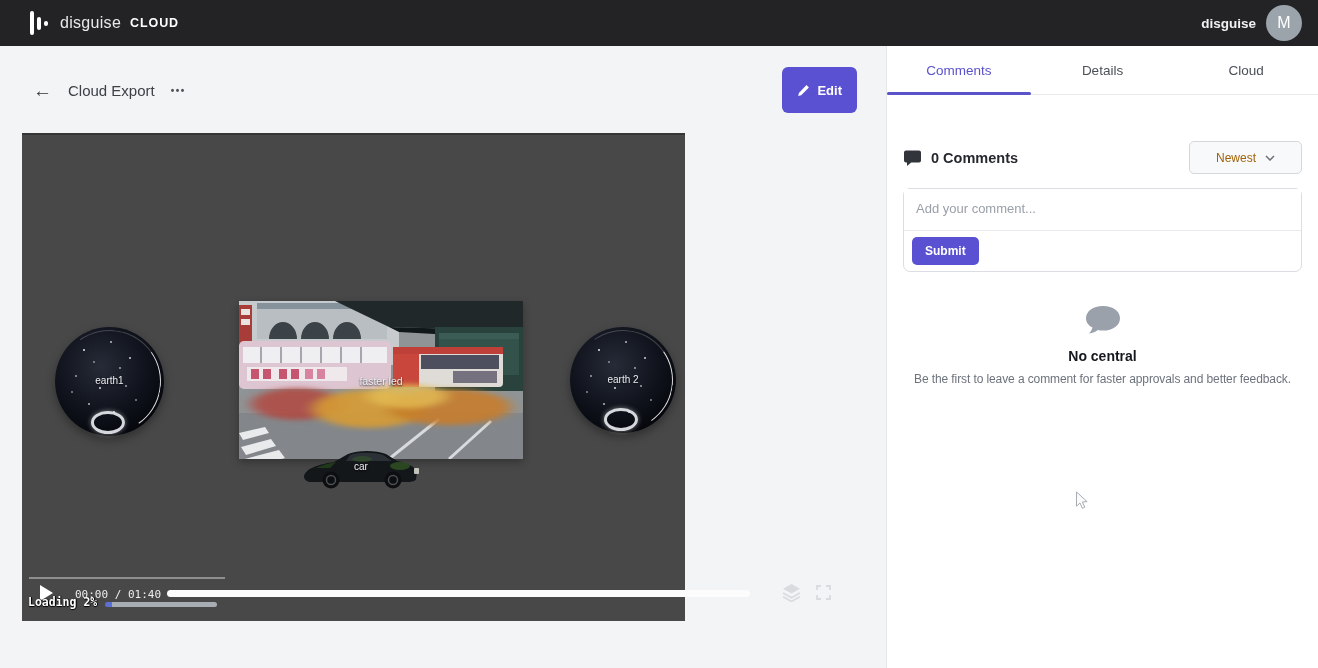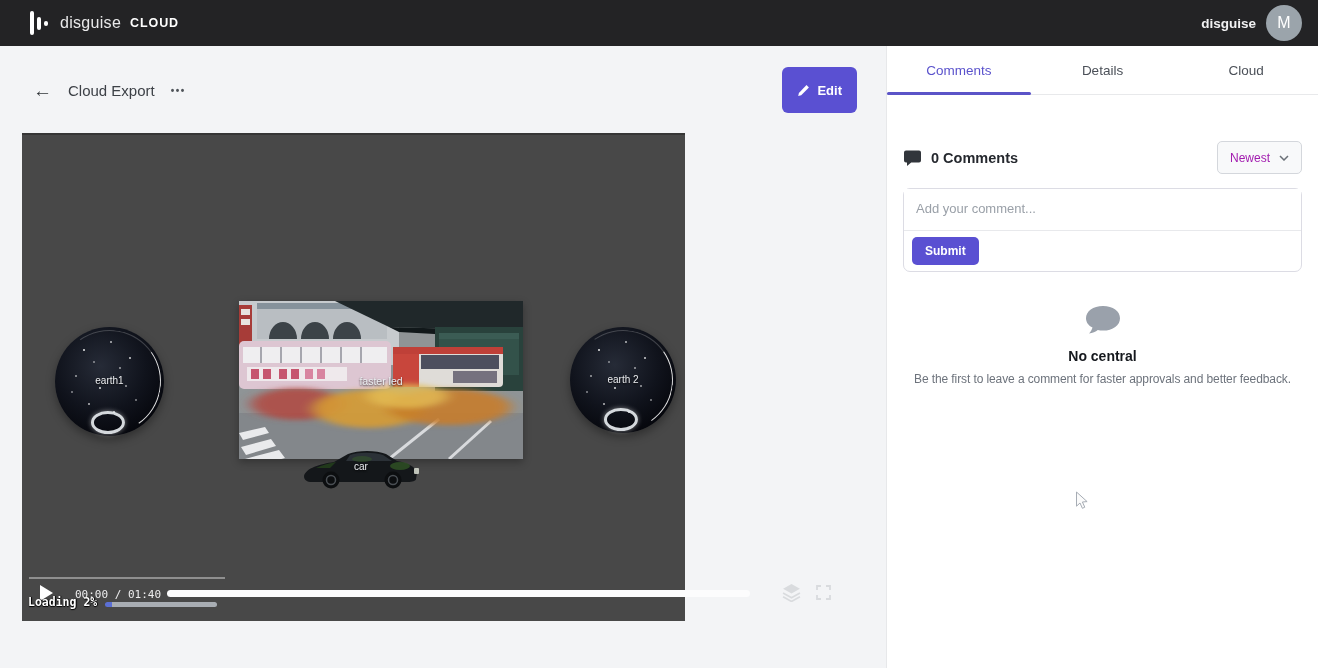--- a/index.html
+++ b/index.html
@@ -58,21 +58,21 @@
 
   
   .panel { width:432px; background:#fff; border-left:1px solid #e7e8ea; display:flex; flex-direction:column; }
   .tabs { display:flex; height:49px; border-bottom:1px solid #e8e9eb; }
   .tab { flex:1; display:flex; align-items:center; justify-content:center; font-size:13.5px; color:#4b5058; position:relative; }
   .tab.active { color:#5a52cc; font-weight:500; }
   .tab.active::after { content:""; position:absolute; left:0; right:0; bottom:-1px; height:3px; background:#5b54c8; border-radius:2px; }
   .panel-body { padding:0 16px; flex:1; }
   .comments-header { display:flex; align-items:center; margin-top:46px; }
   .comments-count { font-size:14.5px; font-weight:700; color:#25282e; margin-left:9px; }
-  .sort-btn { margin-left:auto; height:33px; padding:0 12px; background:#f8f9fa; border:1px solid #d4d7dc; border-radius:5px; display:flex; align-items:center; gap:9px; font-size:12px; color:#a21caf; }
+  .sort-btn { margin-left:auto; height:33px; padding:0 26px; background:#f8f9fa; border:1px solid #d4d7dc; border-radius:5px; display:flex; align-items:center; gap:9px; font-size:12px; color:#a16207; }
   .composer { margin-top:14px; border:1px solid #dcdce4; border-radius:7px; background:#fff; }
   .composer-input { display:block; width:100%; height:41px; border:none; outline:none; resize:none; padding:12px; font-size:13px; font-family:inherit; color:#333; }
   .composer-input::placeholder { color:#9aa0a8; }
   .composer-footer { border-top:1px solid #e8e9ec; padding:6px 8px; display:flex; }
   .submit-btn { background:#5a50d2; color:#fff; font-size:12px; font-weight:700; padding:7px 13px; border-radius:5px; }
   .empty-state { text-align:center; margin-top:33px; }
   .empty-title { font-size:14px; font-weight:700; color:#15181d; margin-top:9px; }
   .empty-subtitle { font-size:12px; color:#6d737c; margin-top:8px; white-space:nowrap; letter-spacing:-.1px; }
 
   .cursor { position:absolute; left:1075px; top:491px; pointer-events:none; }

